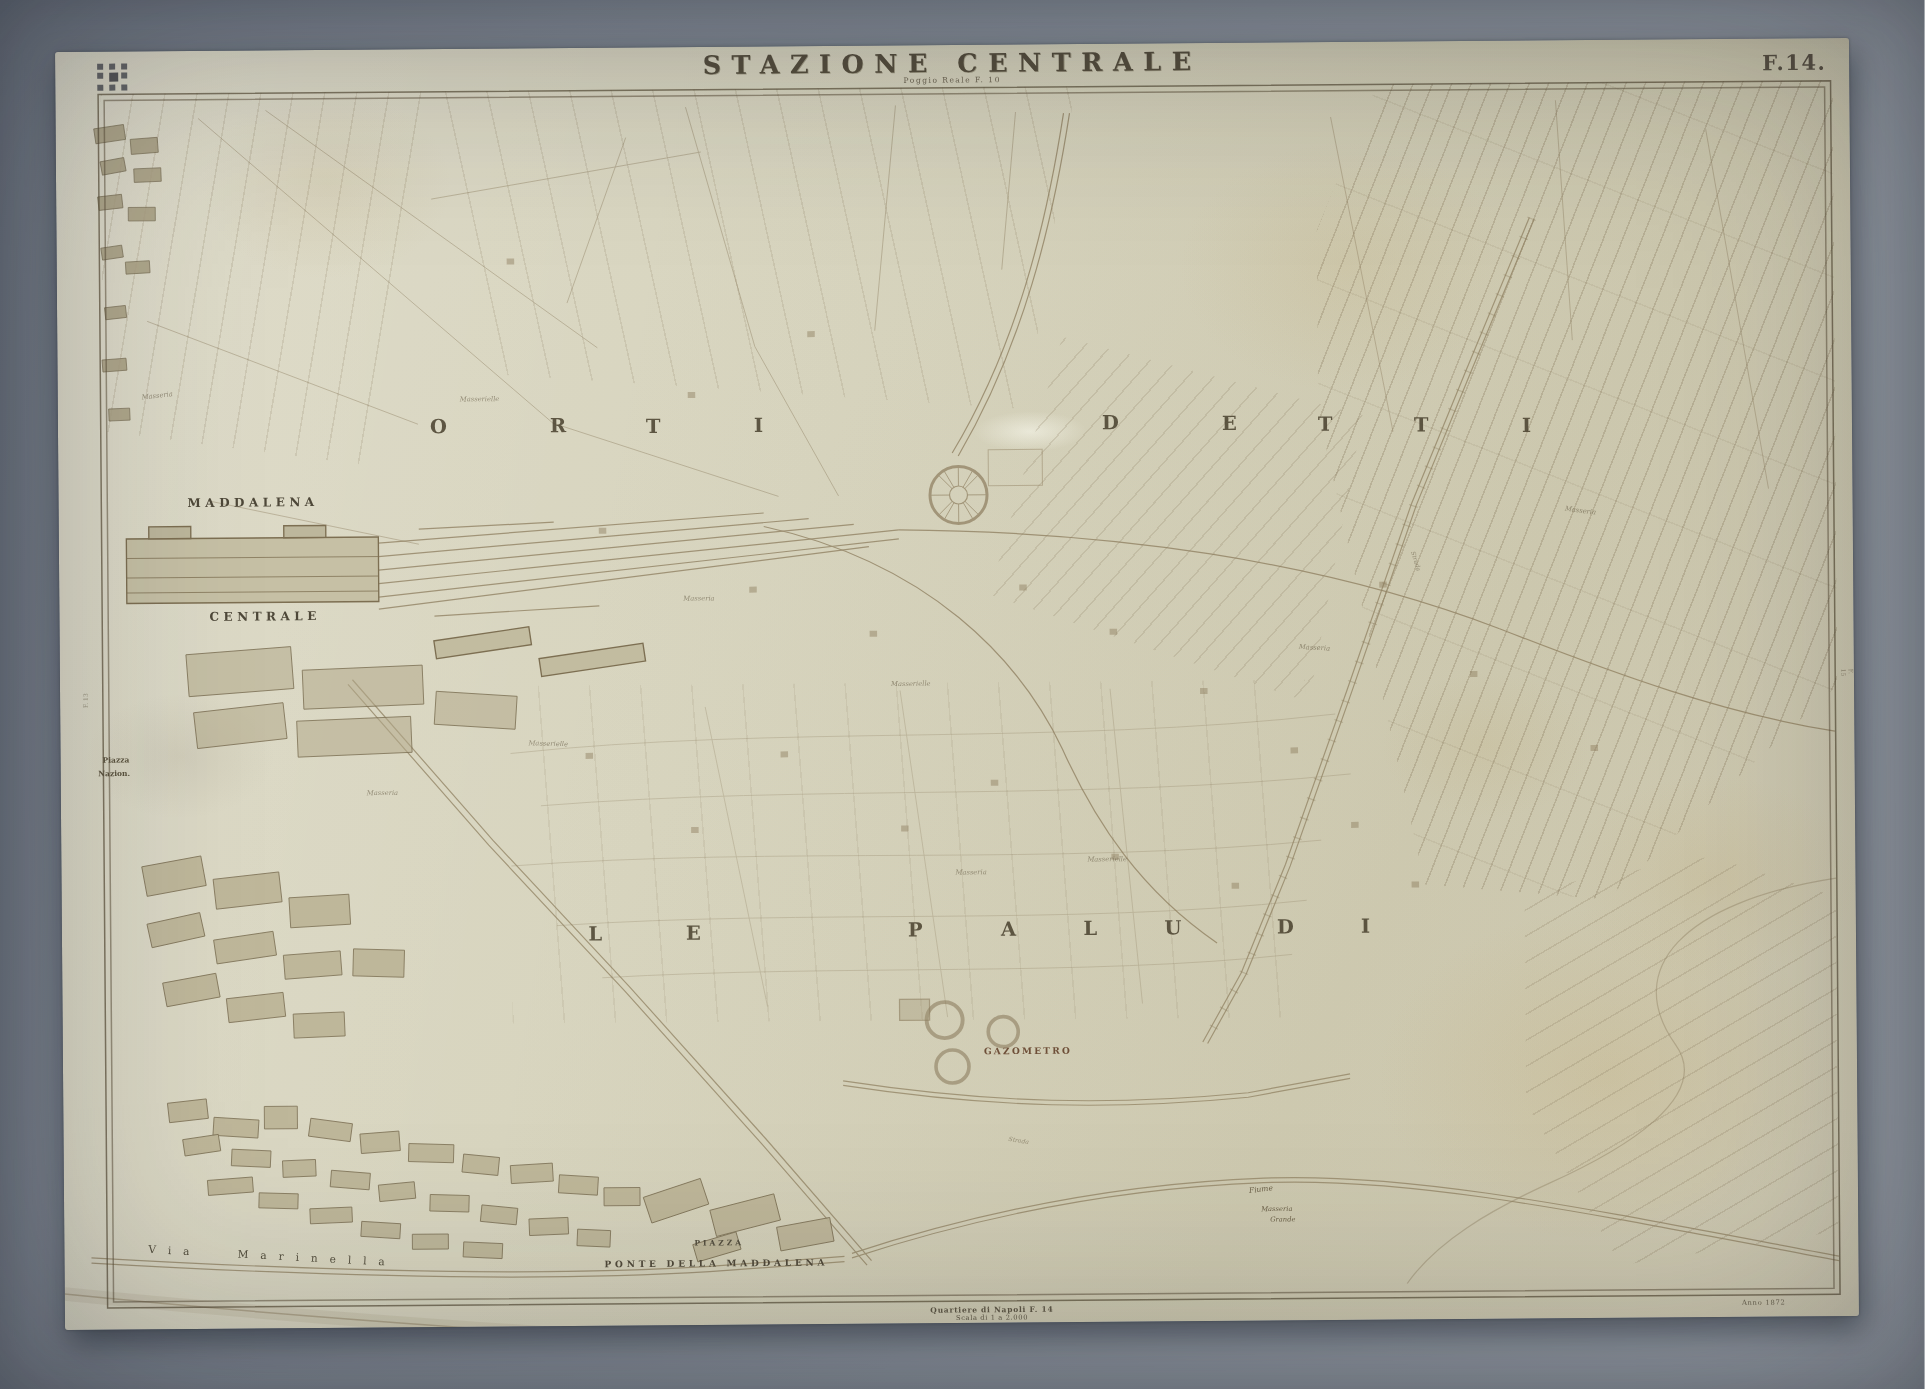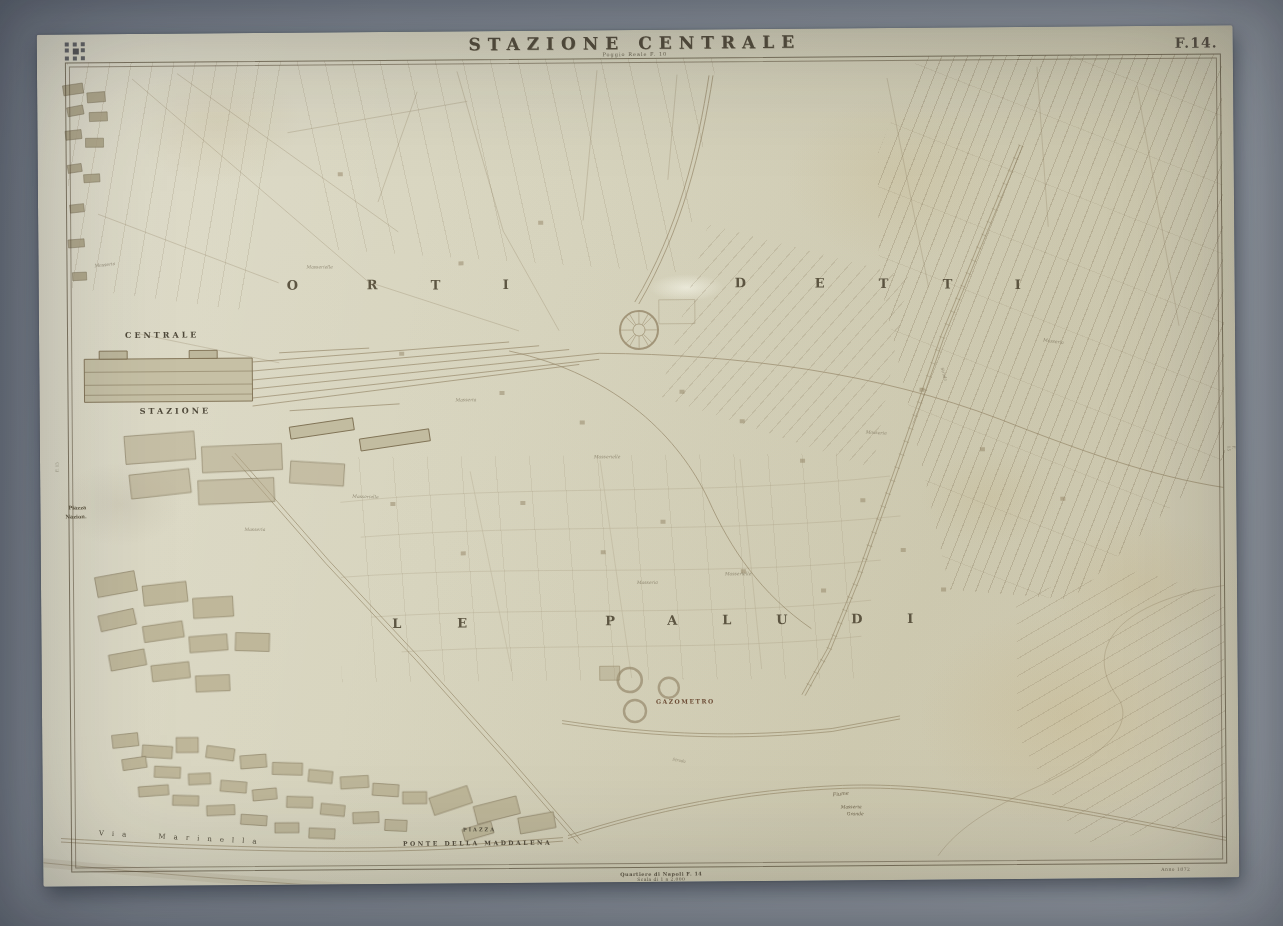--- a/index.html
+++ b/index.html
@@ -329,22 +329,22 @@
 
     <span class="dl" style="left:351px;top:584px">L</span>
     <span class="dl" style="left:416px;top:584px">E</span>
     <span class="dl" style="left:564px;top:583px">P</span>
     <span class="dl" style="left:626px;top:583px">A</span>
     <span class="dl" style="left:681px;top:583px">L</span>
     <span class="dl" style="left:735px;top:583px">U</span>
     <span class="dl" style="left:810px;top:583px">D</span>
     <span class="dl" style="left:866px;top:583px">I</span>
 
-    <span class="ml lbl-stazione">CENTRALE</span>
-    <span class="ml lbl-centrale">STAZIONE</span>
+    <span class="ml lbl-stazione">MADDALENA</span>
+    <span class="ml lbl-centrale">CENTRALE</span>
     <span class="ml lbl-gazometro">GAZOMETRO</span>
     <span class="ml lbl-piazza-m">PIAZZA</span>
     <span class="ml lbl-ponte">PONTE DELLA MADDALENA</span>
     <span class="ml lbl-marinella">Via Marinella</span>
     <span class="ml lbl-pzn1">Piazza</span>
     <span class="ml lbl-pzn2">Nazion.</span>
     <span class="ml lbl-fiume">Fiume</span>
     <span class="ml lbl-mg1">Masseria</span>
     <span class="ml lbl-mg2">Grande</span>
 

